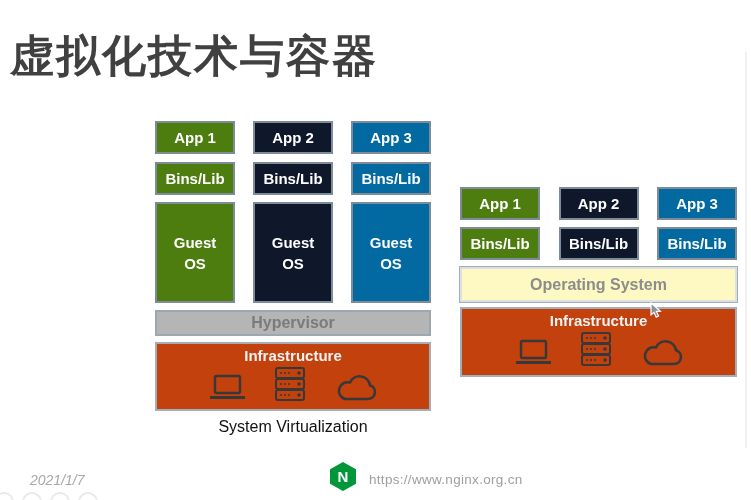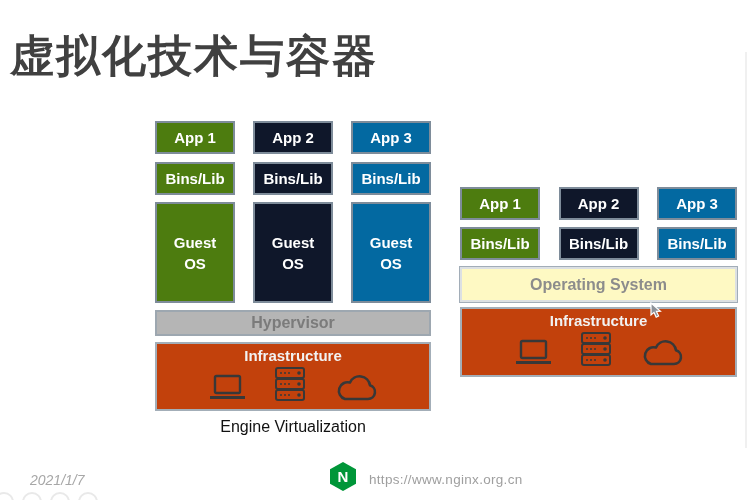--- a/index.html
+++ b/index.html
@@ -120,21 +120,21 @@
           <circle cx="26" cy="30" r="1.8" fill="currentColor"></circle>
         </svg>
       </span>
       <span>
         <svg width="46" height="30" viewBox="0 0 46 30">
           <path d="M12 26 h23 a7 7 0 0 0 2-13.7 A10.5 10.5 0 0 0 17 9.6 A8.3 8.3 0 0 0 12 26 z" fill="none" stroke="currentColor" stroke-width="2.6" stroke-linejoin="round"></path>
         </svg>
       </span>
     </div>
   </div>
-  <div class="caption">Engine Virtualization</div>
+  <div class="caption">System Virtualization</div>
 </div>
 
 <div class="stack stack-right">
   <div class="row">
     <div class="box cell c-green">App 1</div>
     <div class="box cell c-orange">App 2</div>
     <div class="box cell c-red">App 3</div>
   </div>
   <div class="row mt7">
     <div class="box cell c-green">Bins/Lib</div>

